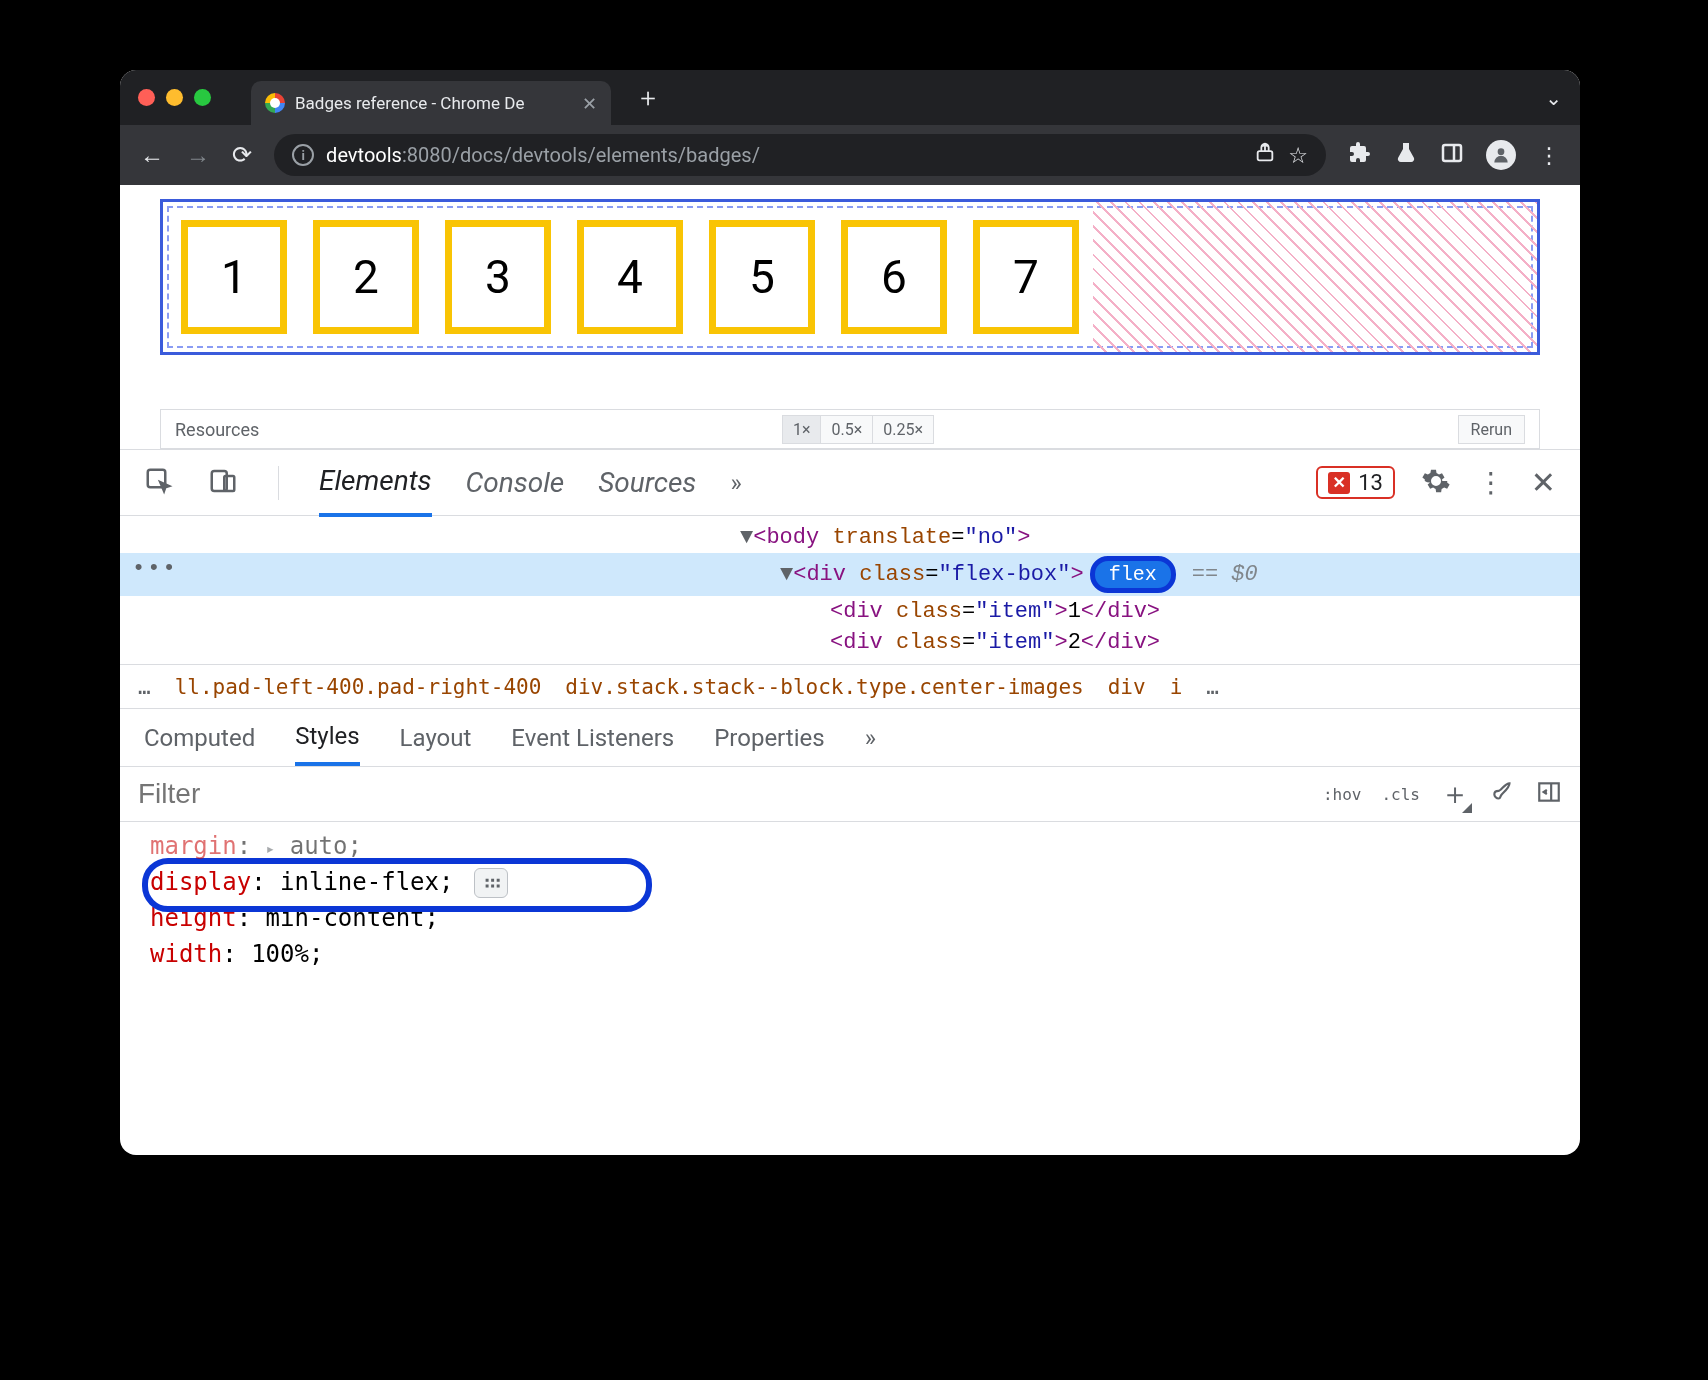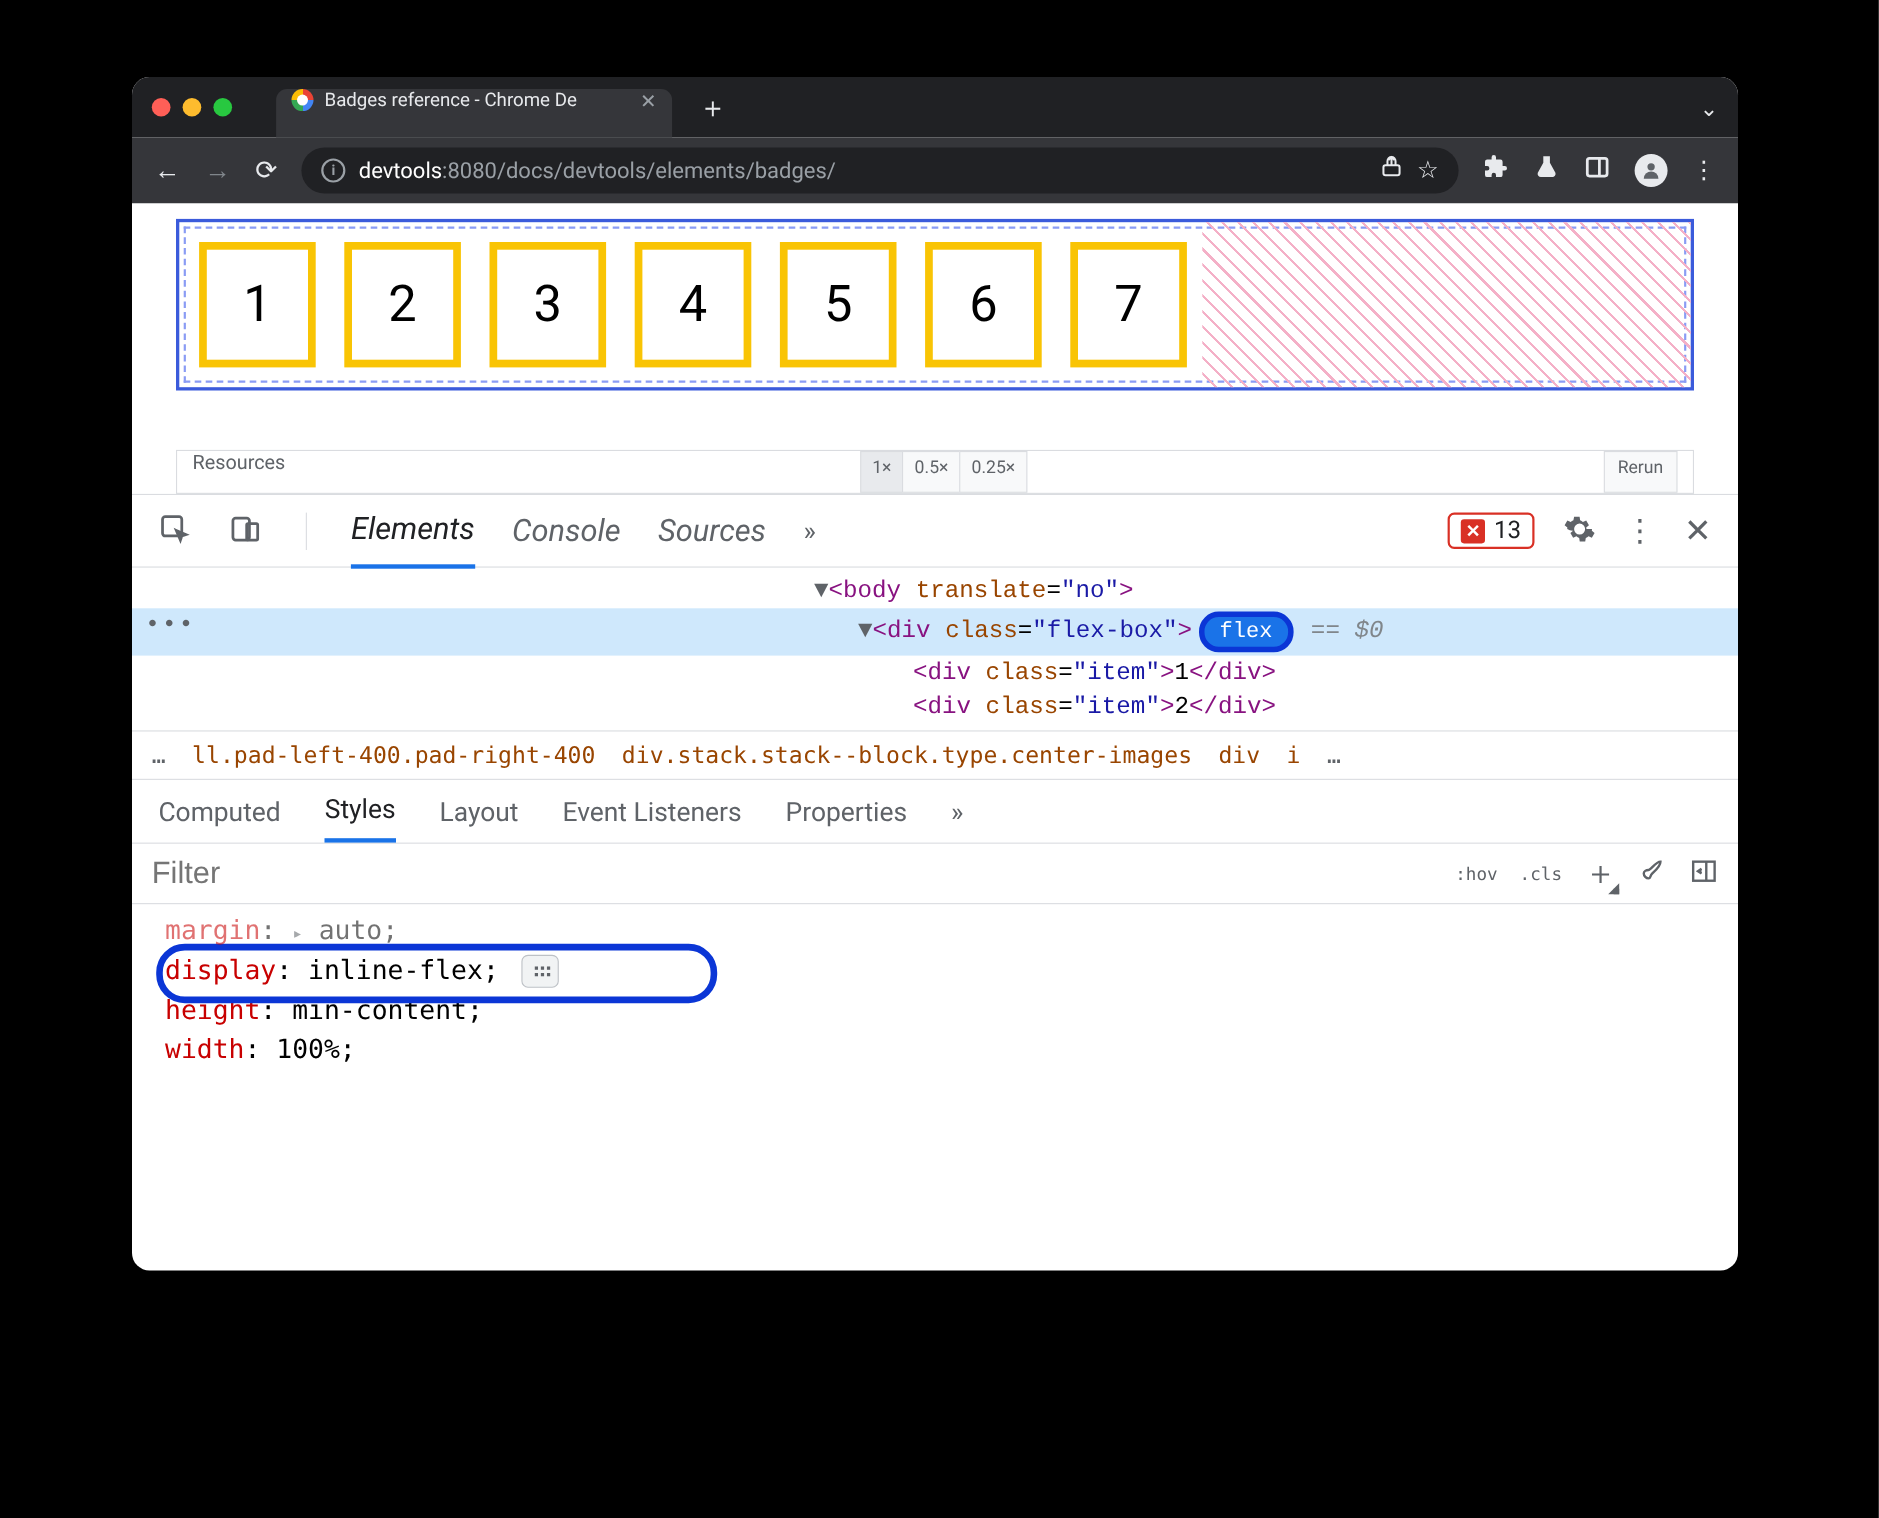--- a/index.html
+++ b/index.html
@@ -32,21 +32,21 @@
   }
   .traffic-lights { display: flex; gap: 11px; margin-right: 30px; }
   .tl { width: 17px; height: 17px; border-radius: 50%; }
   .tl.red { background: #ff5f57; }
   .tl.yellow { background: #febc2e; }
   .tl.green { background: #28c840; }
   .tab {
     background: #35363a;
     height: 44px;
     display: flex;
-    align-items: flex-start;
+    align-items: center;
     padding: 0 14px;
     border-radius: 10px 10px 0 0;
     color: #e8eaed;
     font-size: 17px;
     gap: 10px;
     min-width: 360px;
     margin-top: 11px;
   }
   .tab .favicon {
     width: 20px; height: 20px; border-radius: 50%;
@@ -119,20 +119,21 @@
   .flexdemo-dash {
     position:absolute; inset:4px;
     border: 2px dashed #8a9cf4;
     pointer-events:none;
   }
   .pagebar {
     margin-top: 54px;
     border: 1px solid #dadce0;
     height: 40px;
     display:flex;
+    align-items:center;
     padding: 0 14px;
     font-size: 18px;
     color:#5f6368;
   }
   .pagebar .zoom { margin-left:auto; display:flex; gap:0; }
   .pagebar .zoom span { border:1px solid #dadce0; padding:4px 10px; background:#f8f9fa; cursor:pointer; font-size:16px; margin-left:-1px;}
   .pagebar .zoom span.active { background:#e8eaed; }
   .pagebar .rerun { margin-left:auto; border:1px solid #dadce0; padding:4px 12px; background:#f8f9fa; cursor:pointer; font-size:16px;}
 
   

